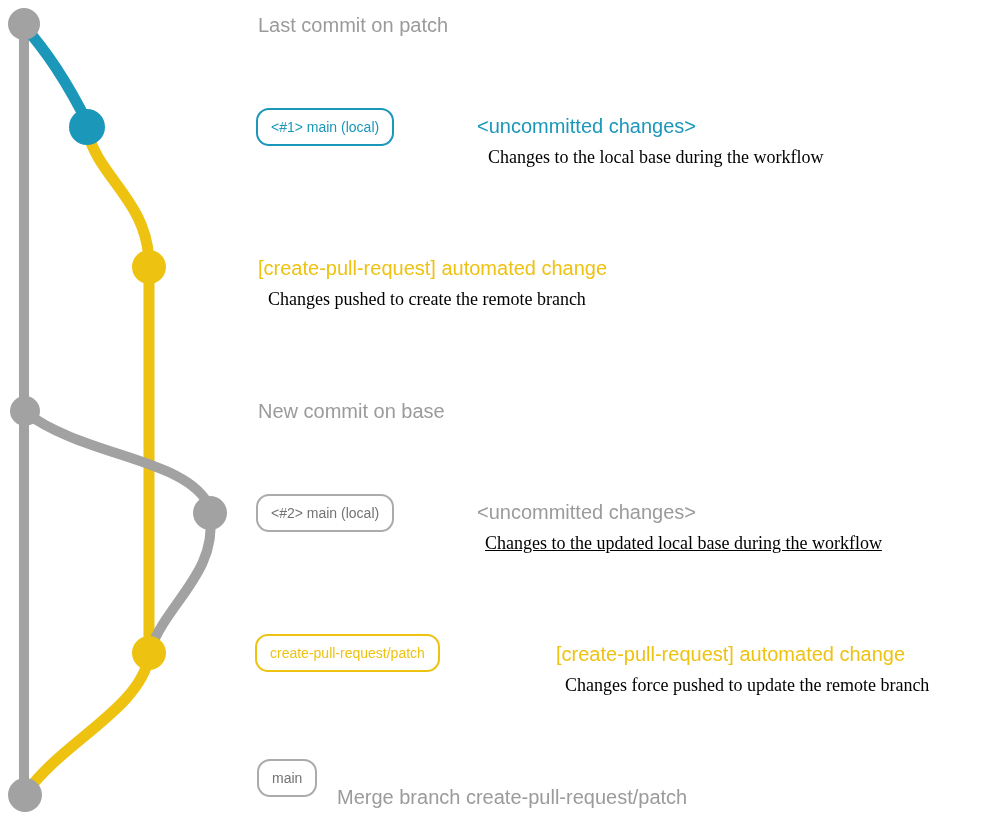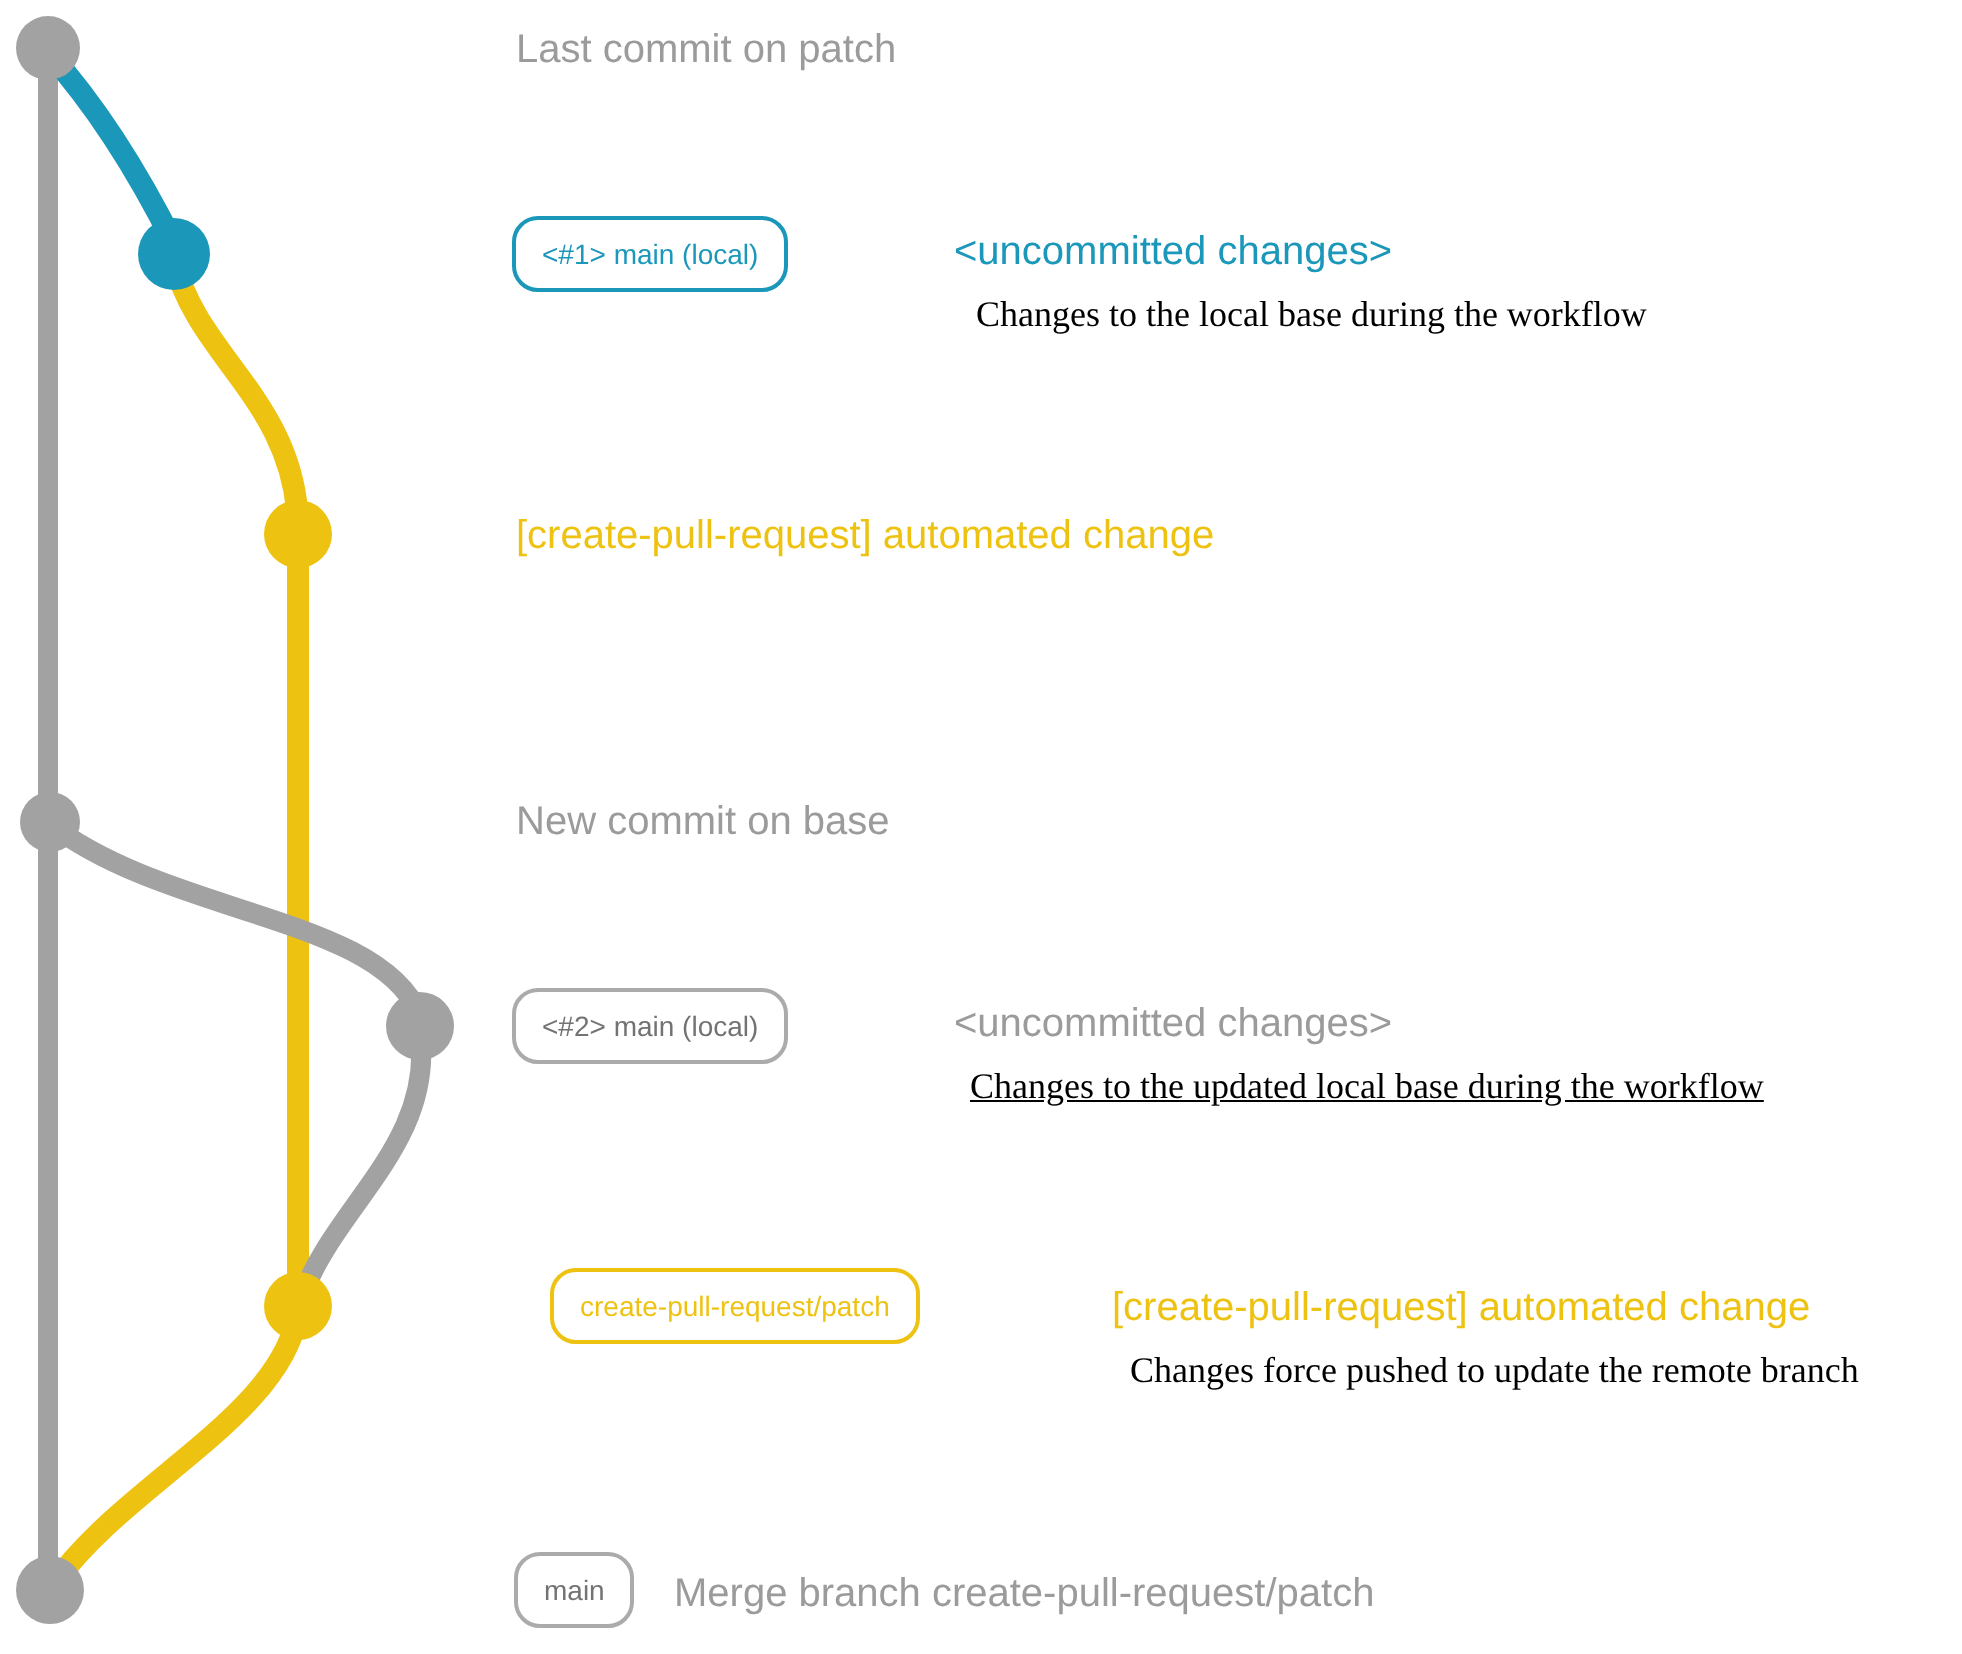--- a/index.html
+++ b/index.html
@@ -74,27 +74,28 @@
     <circle cx="25" cy="795" r="17" fill="#a2a2a2"></circle>
   </svg>
 
   <div class="txt gray-text" style="left:258px; top:14px;">Last commit on patch</div>
 
   <div class="tag tag-blue" style="left:256px; top:108px;">&lt;#1&gt; main (local)</div>
   <div class="txt blue-text" style="left:477px; top:115px;">&lt;uncommitted changes&gt;</div>
   <div class="serif-note" style="left:488px; top:146px;">Changes to the local base during the workflow</div>
 
   <div class="txt yellow-text" style="left:258px; top:257px;">[create-pull-request] automated change</div>
+  <div class="serif-note" style="left:268px; top:288px;">Changes pushed to create the remote branch</div>
 
   <div class="txt gray-text" style="left:258px; top:400px;">New commit on base</div>
 
   <div class="tag tag-gray" style="left:256px; top:494px;">&lt;#2&gt; main (local)</div>
   <div class="txt gray-text" style="left:477px; top:501px;">&lt;uncommitted changes&gt;</div>
   <div class="serif-note" style="left:485px; top:532px;text-decoration:underline;">Changes to the updated local base during the workflow</div>
 
-  <div class="tag tag-yellow" style="left:255px; top:634px;margin-left:20px;">create-pull-request/patch</div>
+  <div class="tag tag-yellow" style="left:255px; top:634px;">create-pull-request/patch</div>
   <div class="txt yellow-text" style="left:556px; top:643px;">[create-pull-request] automated change</div>
   <div class="serif-note" style="left:565px; top:674px;">Changes force pushed to update the remote branch</div>
 
-  <div class="tag tag-gray" style="left:257px; top:776px;">main</div>
+  <div class="tag tag-gray" style="left:257px; top:759px;">main</div>
   <div class="txt gray-text" style="left:337px; top:786px;">Merge branch create-pull-request/patch</div>
 
 </div>
 
 </body></html>

